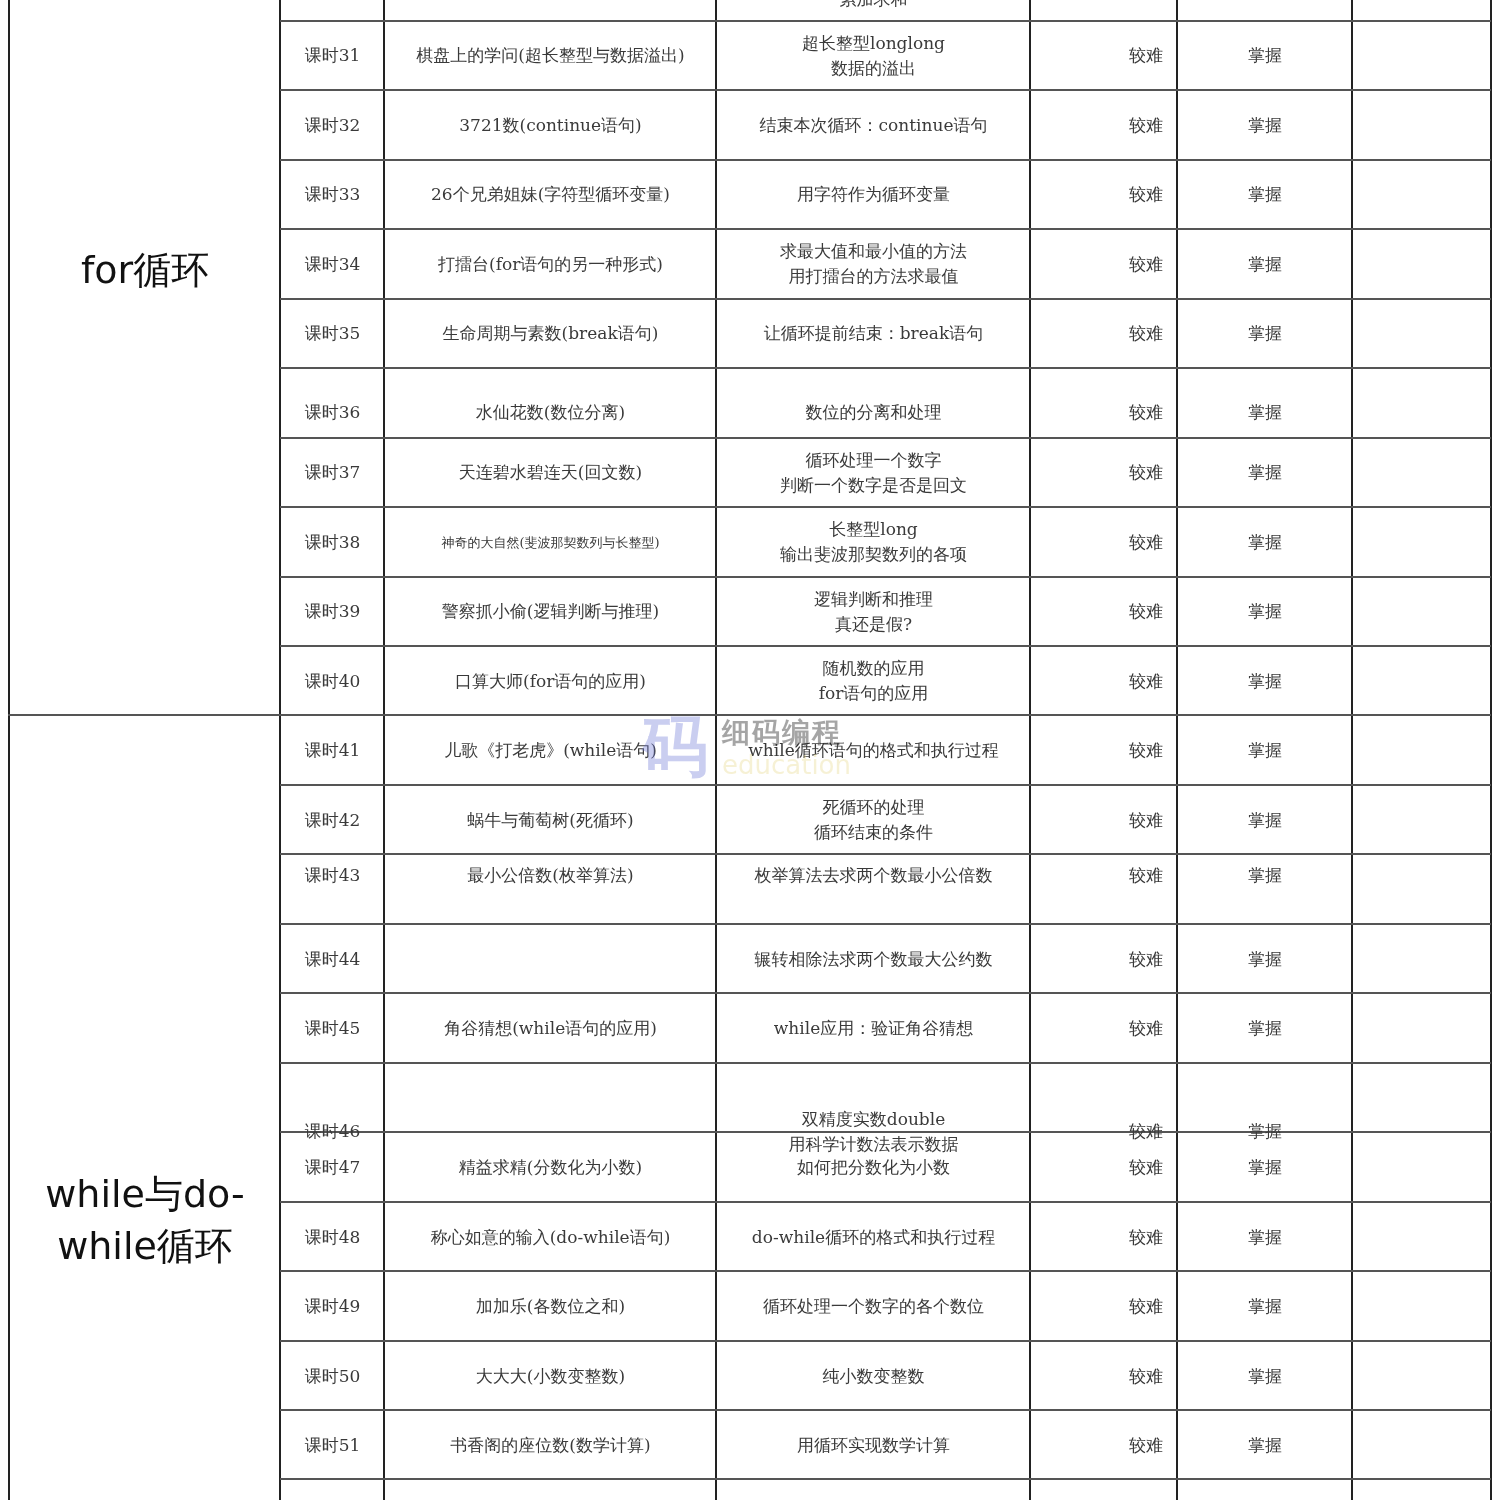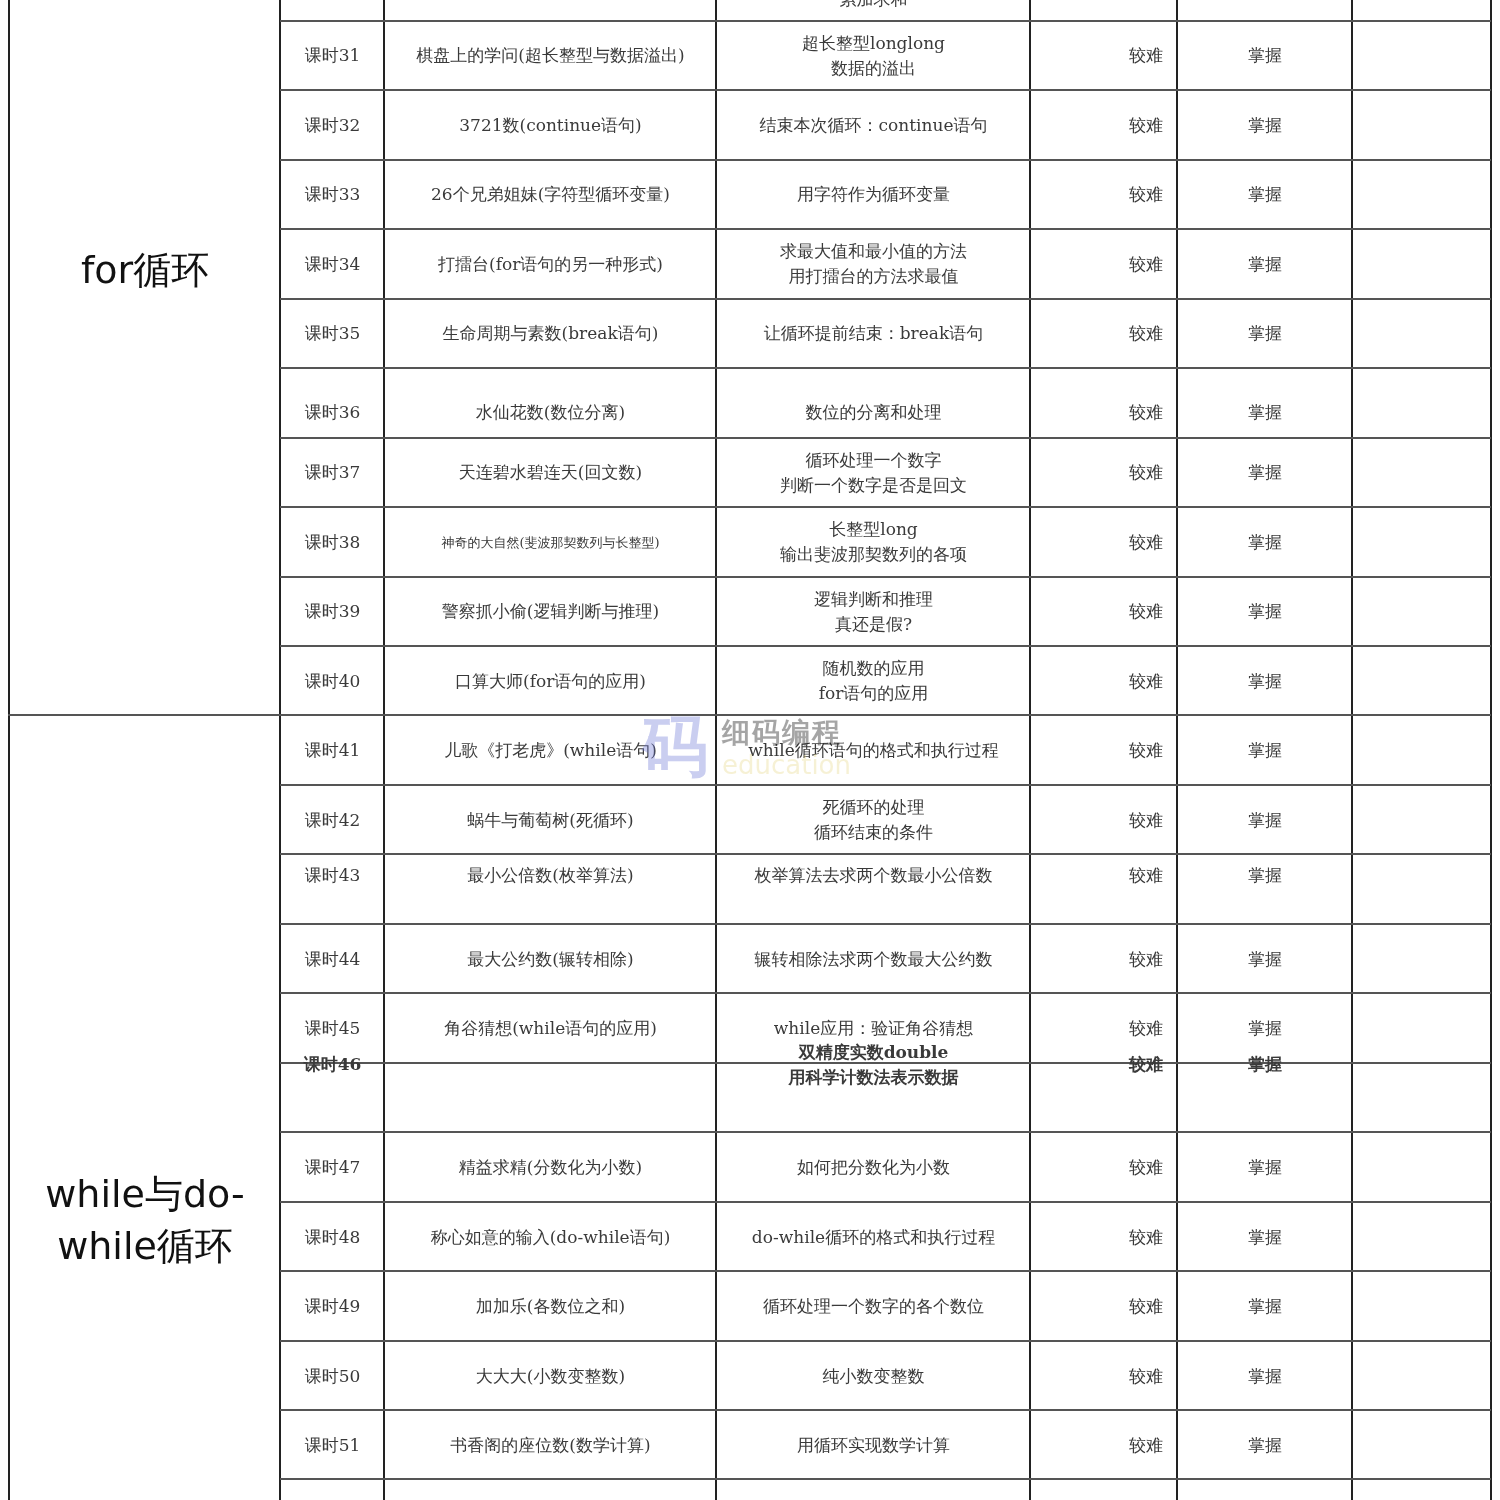--- a/index.html
+++ b/index.html
@@ -178,35 +178,34 @@
   <div class="row" style="top:841px;">
     <div class="cell c-lesson">课时43</div>
     <div class="cell c-title">最小公倍数(枚举算法)</div>
     <div class="cell c-content">枚举算法去求两个数最小公倍数</div>
     <div class="cell c-diff">较难</div>
     <div class="cell c-req">掌握</div>
     <div class="cell c-note"></div>
   </div>
   <div class="row" style="top:924.5px;">
     <div class="cell c-lesson">课时44</div>
-    <div class="cell c-title">最大公约数(辗转相除)</div>
     <div class="cell c-content">辗转相除法求两个数最大公约数</div>
     <div class="cell c-diff">较难</div>
     <div class="cell c-req">掌握</div>
     <div class="cell c-note"></div>
   </div>
   <div class="row" style="top:994px;">
     <div class="cell c-lesson">课时45</div>
     <div class="cell c-title">角谷猜想(while语句的应用)</div>
     <div class="cell c-content">while应用：验证角谷猜想</div>
     <div class="cell c-diff">较难</div>
     <div class="cell c-req">掌握</div>
     <div class="cell c-note"></div>
   </div>
-  <div class="row" style="top:1030px;font-weight:bold;">
+  <div class="row" style="top:1097px;">
     <div class="cell c-lesson">课时46</div>
     <div class="cell c-content">双精度实数double
 用科学计数法表示数据</div>
     <div class="cell c-diff">较难</div>
     <div class="cell c-req">掌握</div>
     <div class="cell c-note"></div>
   </div>
   <div class="row" style="top:1133px;">
     <div class="cell c-lesson">课时47</div>
     <div class="cell c-title">精益求精(分数化为小数)</div>

